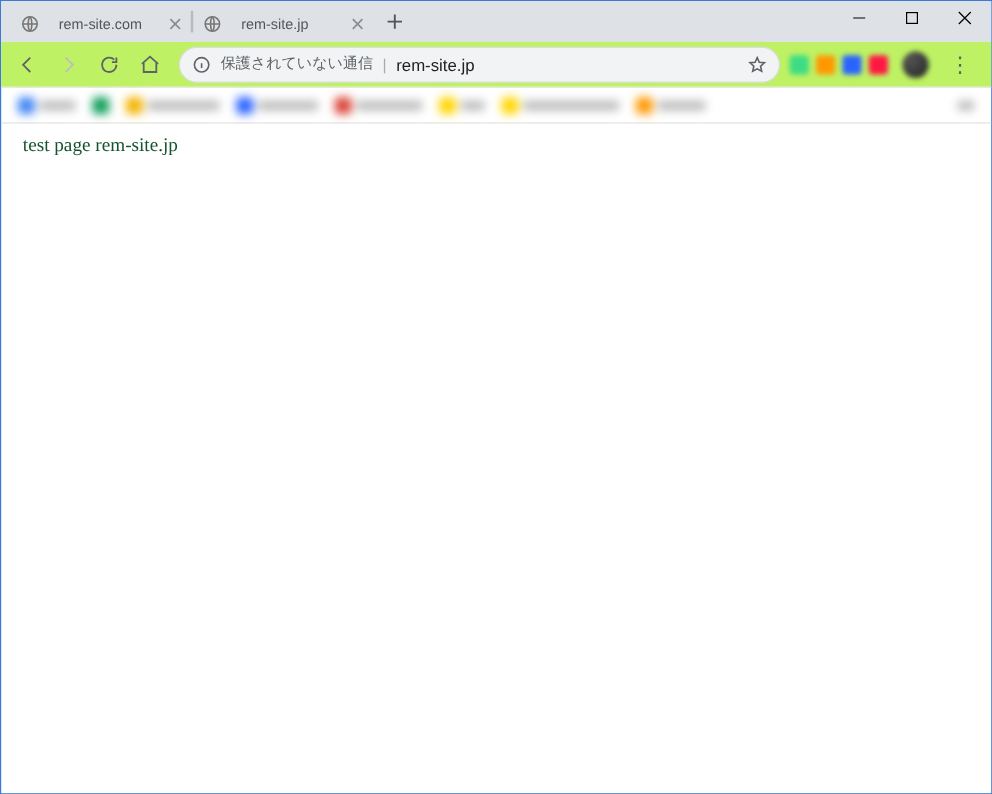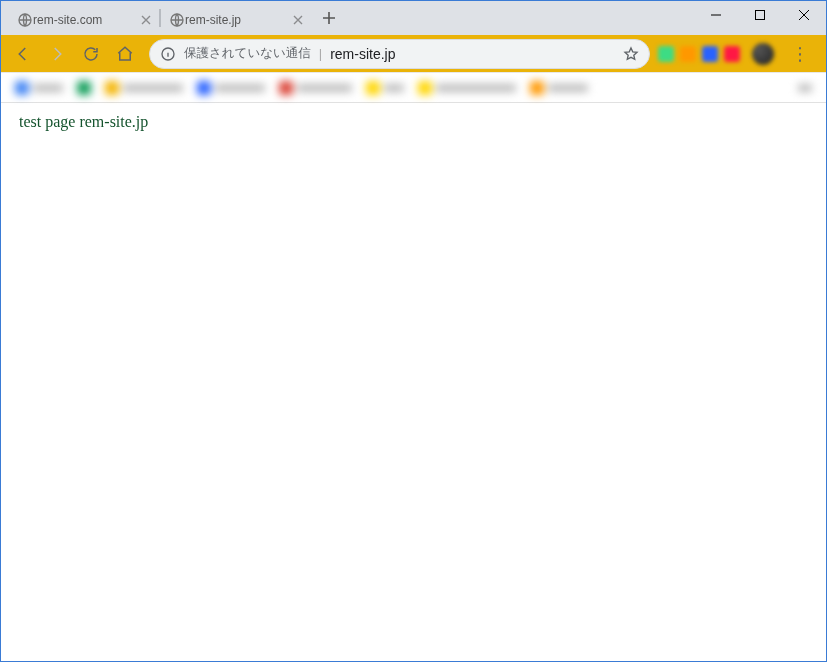--- a/index.html
+++ b/index.html
@@ -44,21 +44,21 @@
       height: 34px;
       gap: 0px;
     }
     .tab {
       height: 30px;
       min-width: 150px;
       max-width: 155px;
       display: flex;
       align-items: center;
       padding: 0 8px;
-      gap: 0;
+      gap: 16px;
       color: #555;
       font-size: 12px;
       border-radius: 8px 8px 0 0;
       position: relative;
     }
     .tab .favicon { flex: 0 0 auto; }
     .tab .title { flex: 1 1 auto; overflow: hidden; white-space: nowrap; text-overflow: clip; }
     .tab .close { flex: 0 0 auto; opacity: .6; }
     .tab.bg { background: transparent; }
     .tab.bg + .tab.bg::before,
@@ -76,21 +76,21 @@
     }
     .newtab {
       width: 28px; height: 28px;
       display: flex; align-items: center; justify-content: center;
       color: #555;
       margin-left: 4px;
       align-self: center;
     }
     .toolbar {
       height: 38px;
-      background: #eab308;
+      background: #bef264;
       border-bottom: 1px solid #e8e8e8;
       display: flex;
       align-items: center;
       padding: 0 6px;
       gap: 2px;
     }
     .nav-btn {
       width: 32px; height: 30px;
       display: flex; align-items: center; justify-content: center;
       color: #5f6368;

